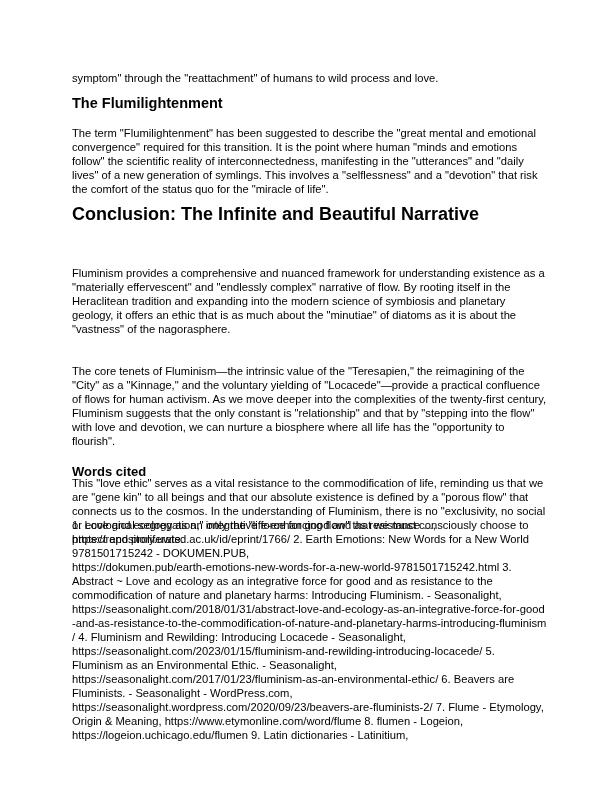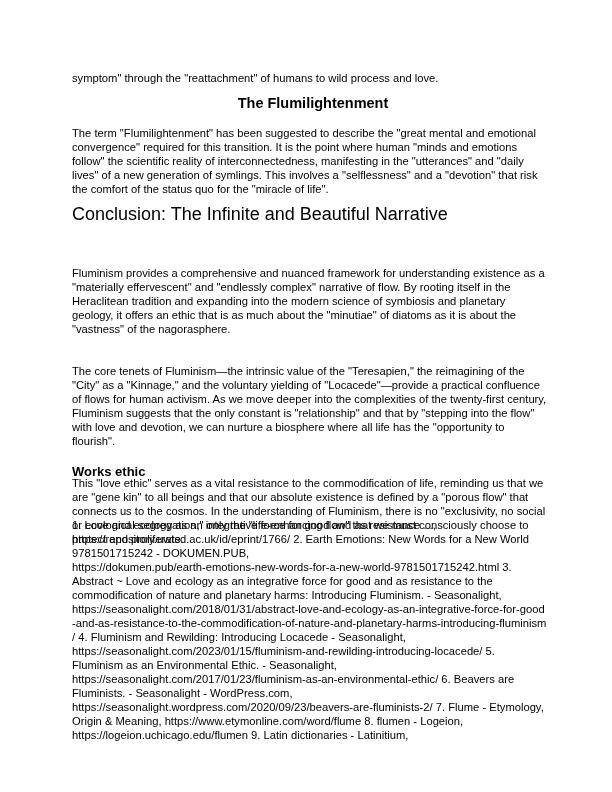--- a/index.html
+++ b/index.html
@@ -18,26 +18,25 @@
     line-height: 14px;
     white-space: pre;
     letter-spacing: 0;
   }
   .body-text p { margin: 0; padding: 0; white-space: pre; }
   .h-sub {
     margin: 0;
     font-size: 14.5px;
     font-weight: 700;
     line-height: 1.05;
-    text-align: center;
   }
   .h-main {
     margin: 0;
     font-size: 18px;
-    font-weight: 400;
+    font-weight: 700;
     line-height: 1.1;
   }
   .h-works {
     margin: 0;
     font-size: 13px;
     font-weight: 700;
     line-height: 1.05;
   }
 </style>
 </head>
@@ -69,21 +68,21 @@
 Fluminism suggests that the only constant is "relationship" and that by "stepping into the flow"
 with love and devotion, we can nurture a biosphere where all life has the "opportunity to
 flourish".</p>
     <p>This "love ethic" serves as a vital resistance to the commodification of life, reminding us that we
 are "gene kin" to all beings and that our absolute existence is defined by a "porous flow" that
 connects us to the cosmos. In the understanding of Fluminism, there is no "exclusivity, no social
 or ecological segregation," only the "life-enhancing flow" that we must consciously choose to
 protect and proliferate.</p>
   </div>
 
-  <h3 class="t h-works" style="top:465px">Works ethic</h3>
+  <h3 class="t h-works" style="top:465px">Words cited</h3>
 
   <div class="t body-text" style="top:518px">1. Love and ecology as an integrative force for good and as resistance ...,
 https://repository.uwtsd.ac.uk/id/eprint/1766/ 2. Earth Emotions: New Words for a New World
 9781501715242 - DOKUMEN.PUB,
 https://dokumen.pub/earth-emotions-new-words-for-a-new-world-9781501715242.html 3.
 Abstract ~ Love and ecology as an integrative force for good and as resistance to the
 commodification of nature and planetary harms: Introducing Fluminism. - Seasonalight,
 https://seasonalight.com/2018/01/31/abstract-love-and-ecology-as-an-integrative-force-for-good
 -and-as-resistance-to-the-commodification-of-nature-and-planetary-harms-introducing-fluminism
 / 4. Fluminism and Rewilding: Introducing Locacede - Seasonalight,

